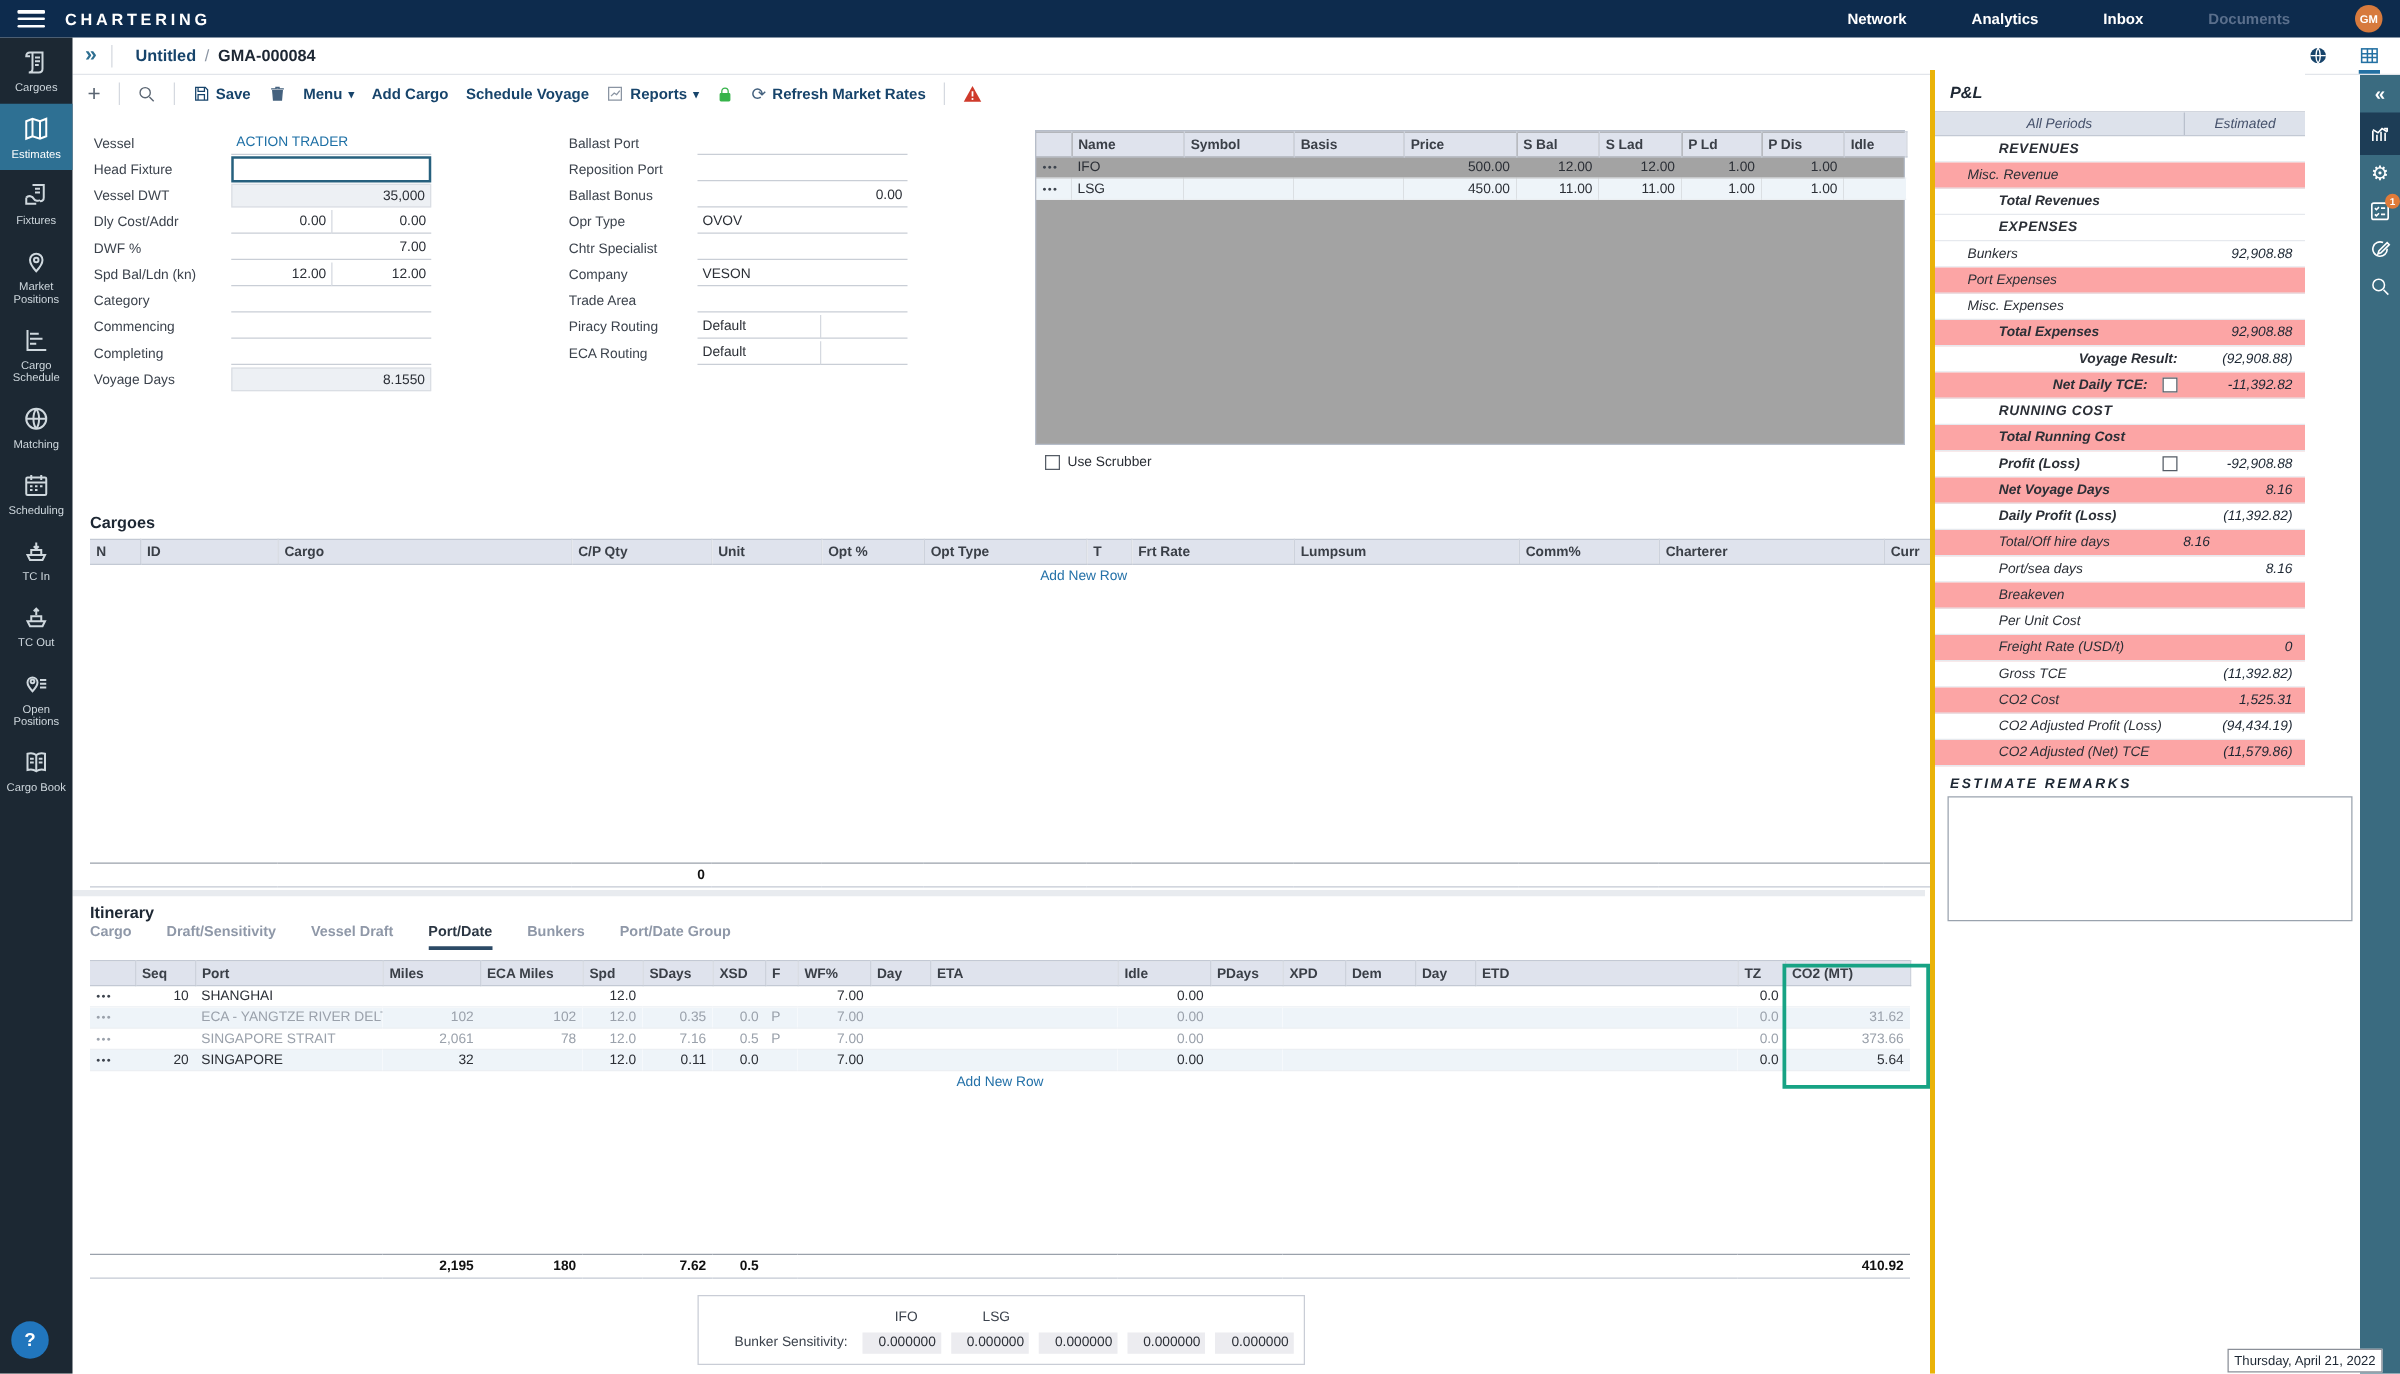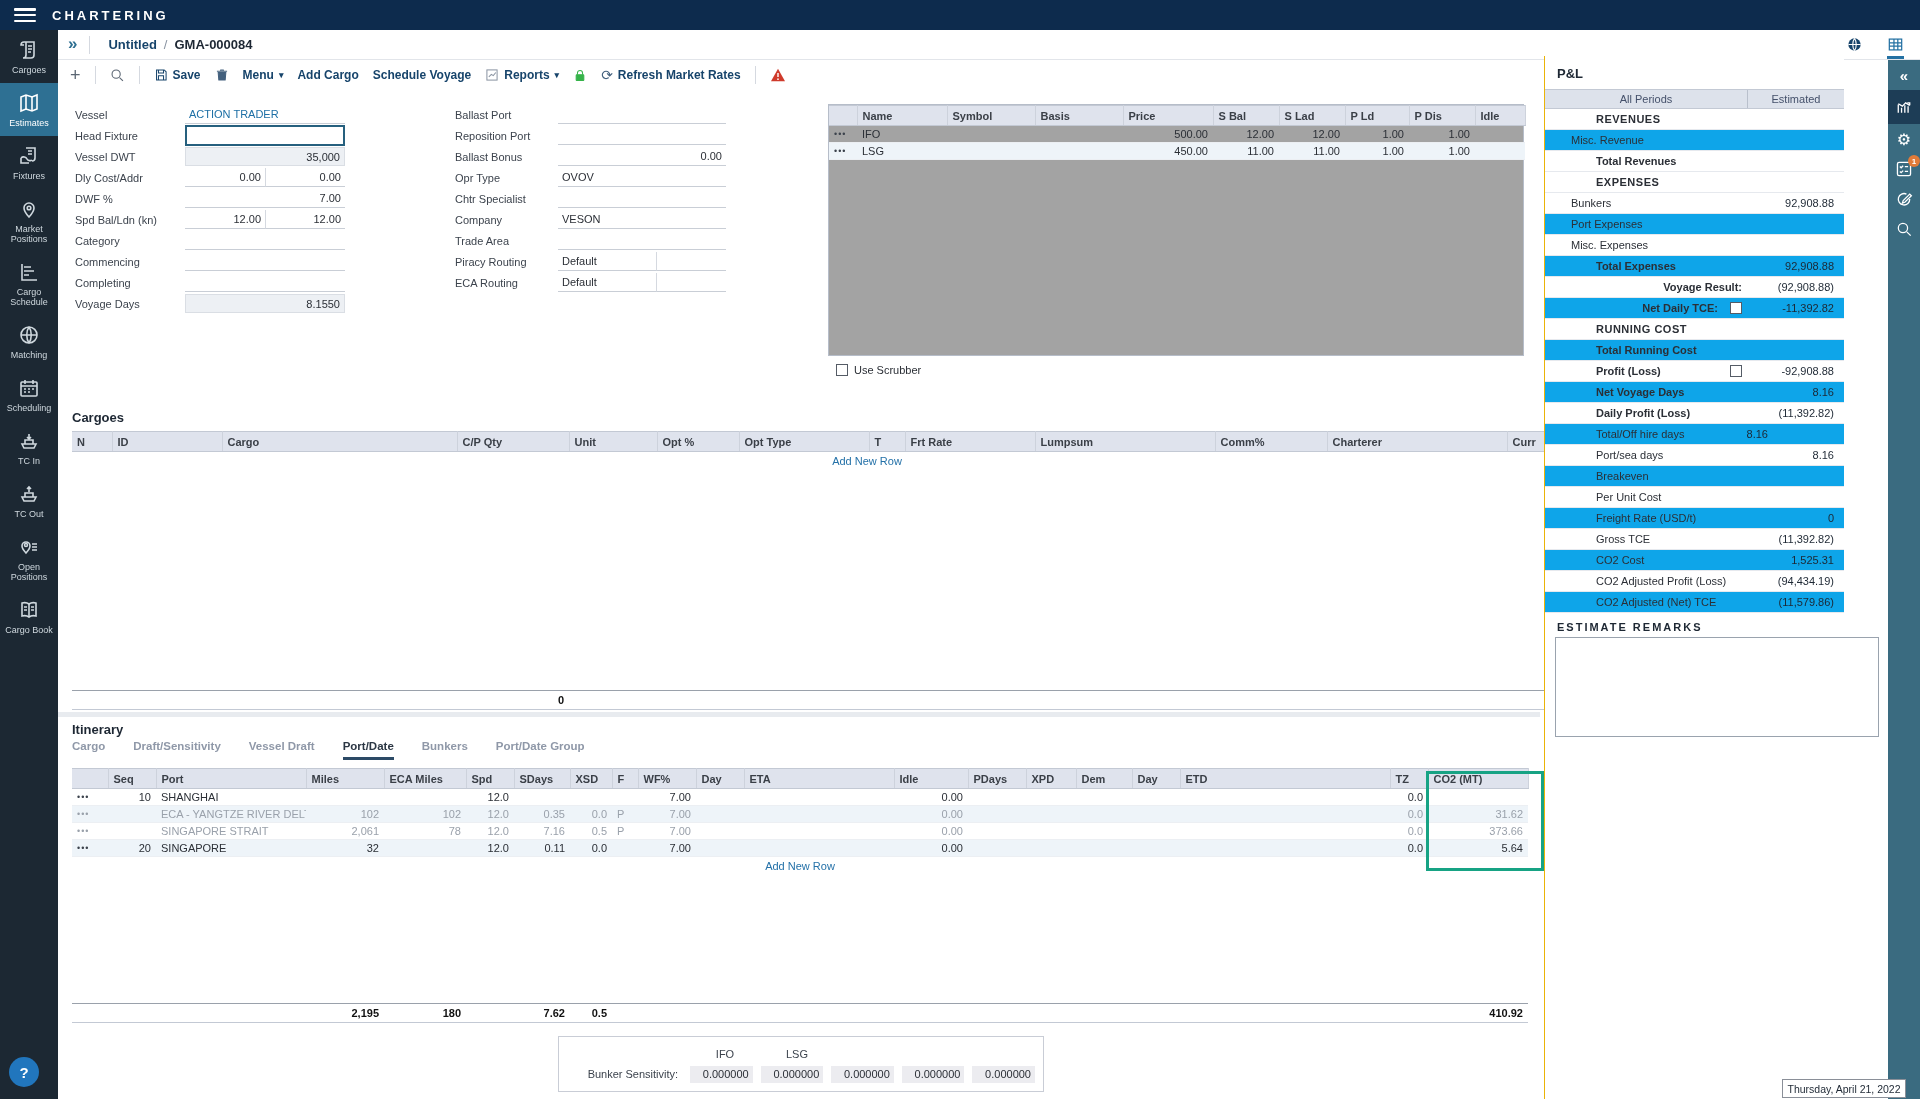--- a/index.html
+++ b/index.html
@@ -93,28 +93,28 @@
   .greenbox { position:absolute; left:1368px; top:681px; width:118px; height:100px; border:3px solid #17a384; z-index:5; pointer-events:none; }
 
   
   .sens { position:absolute; left:500px; top:946px; width:486px; height:56px; border:1px solid #c9cdd6; background:#fff; display:flex; flex-direction:column; justify-content:center; padding:4px 8px; }
   .sens-row { display:flex; align-items:center; gap:8px; height:20px; }
   .sens-lblcell { width:118px; font-size:11px; color:#3c434d; text-align:right; padding-right:4px; }
   .sens-head { width:64px; text-align:center; font-size:11px; color:#3c434d; }
   .sens-input { width:64px; height:17px; background:#ececf0; font-size:11px; display:flex; align-items:center; justify-content:flex-end; padding:0 4px; cursor:text; }
 
   
-  .pnl { position:absolute; left:1544px; top:56px; width:300px; height:1043px; background:#fff; border-left:1px solid #eab308; z-index:10; }
+  .pnl { position:absolute; left:1544px; top:56px; width:300px; height:1043px; background:#fff; border-left:4px solid #eab308; z-index:10;font-style:italic; }
   .pnl-title { font-size:13px; font-weight:bold; color:#1d2733; padding:10px 0 8px 12px; }
   .pnl-tabs { display:flex; border-top:1px solid #c3c9d4; border-bottom:1px solid #c3c9d4; height:20px; }
   .pnl-tab { background:#dde2eb; font-size:11px; color:#44506a; display:flex; align-items:center; justify-content:center; cursor:pointer; }
   .pnl-tab.t1 { flex:1; border-right:1px solid #b9c0cc; }
   .pnl-tab.t2 { width:96px; }
   .prow { display:flex; align-items:center; height:21px; border-bottom:1px solid #e6e9ee; font-size:11px; padding:0 10px 0 12px; }
-  .prow.alt { background:#0ea5e9; }
+  .prow.alt { background:#fca5a5; }
   .prow .plabel { color:#2b2f36;padding-left:39px; }
   .prow.indent .plabel { padding-left:14px; }
   .prow.bold .plabel { font-weight:bold; }
   .prow.section .plabel { font-weight:bold; letter-spacing:0.5px; }
   .prow .pval { margin-left:auto; color:#1d2733; }
   .prow.rlabel .plabel { margin-left:auto; font-weight:bold; }
   .prow.rlabel .pval { margin-left:12px; min-width:80px; text-align:right; }
   .prow .cb { margin-left:12px; }
   .prow.voff .pval { padding-right:66px; }
   .remarks-title { font-size:11px; font-weight:bold; letter-spacing:2px; color:#1d2733; padding:8px 0 4px 12px; }
@@ -136,20 +136,27 @@
 </head>
 <body>
 
 <div class="topbar">
   <div class="hamburger">
       <span></span>
       <span></span>
       <span></span>
     </div>
   <div class="app-title">CHARTERING</div>
+  <div class="topnav">
+    <span class="nav-item">Network</span>
+    <span class="nav-item">Analytics</span>
+    <span class="nav-item">Inbox</span>
+    <span class="nav-item disabled">Documents</span>
+    <span class="avatar">GM</span>
+  </div>
 </div>
 
 <div class="sidebar">
   <div class="side-item">
     <svg class="ic" width="22" height="22" viewBox="0 0 22 22">
         <path d="M6 3h10v13c0 2-1 3-3 3H5c2 0 3-1 3-3V3z"></path>
         <path d="M6 3c-2 0-3 1-3 3h3"></path>
         <path d="M10 7h4M10 10h4M10 13h3"></path>
       </svg>
     <span class="lbl">Cargoes</span>

